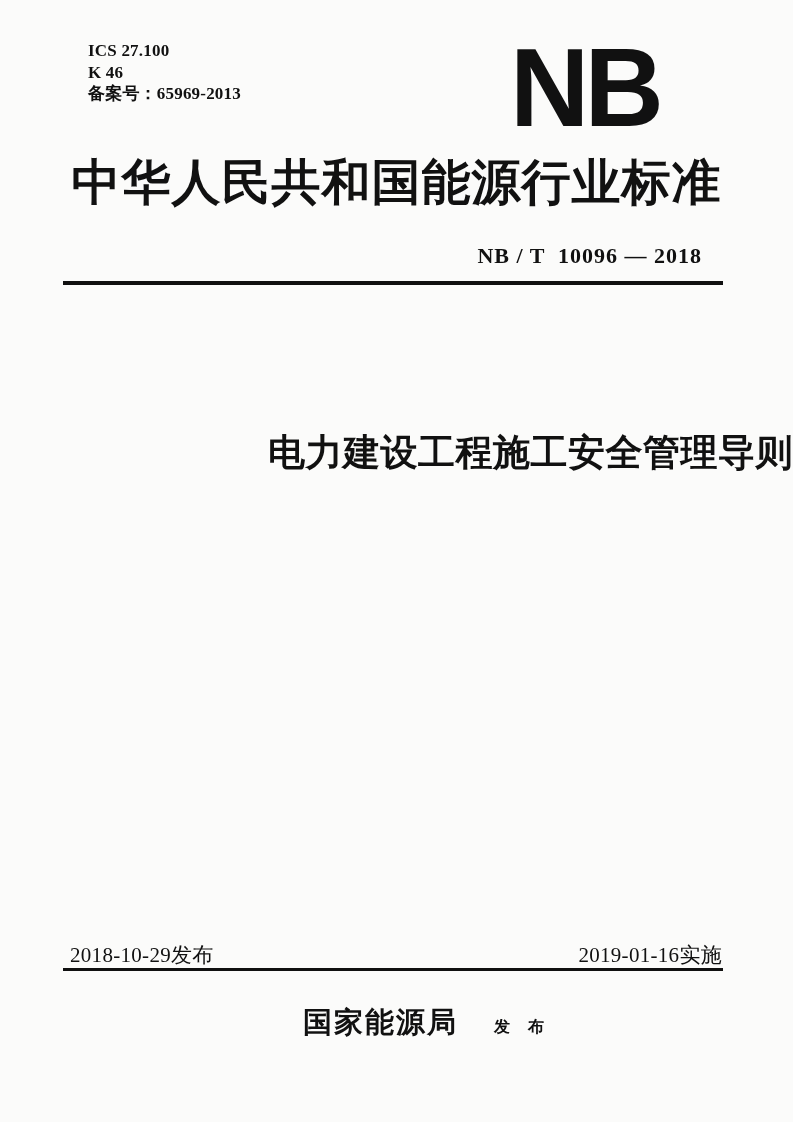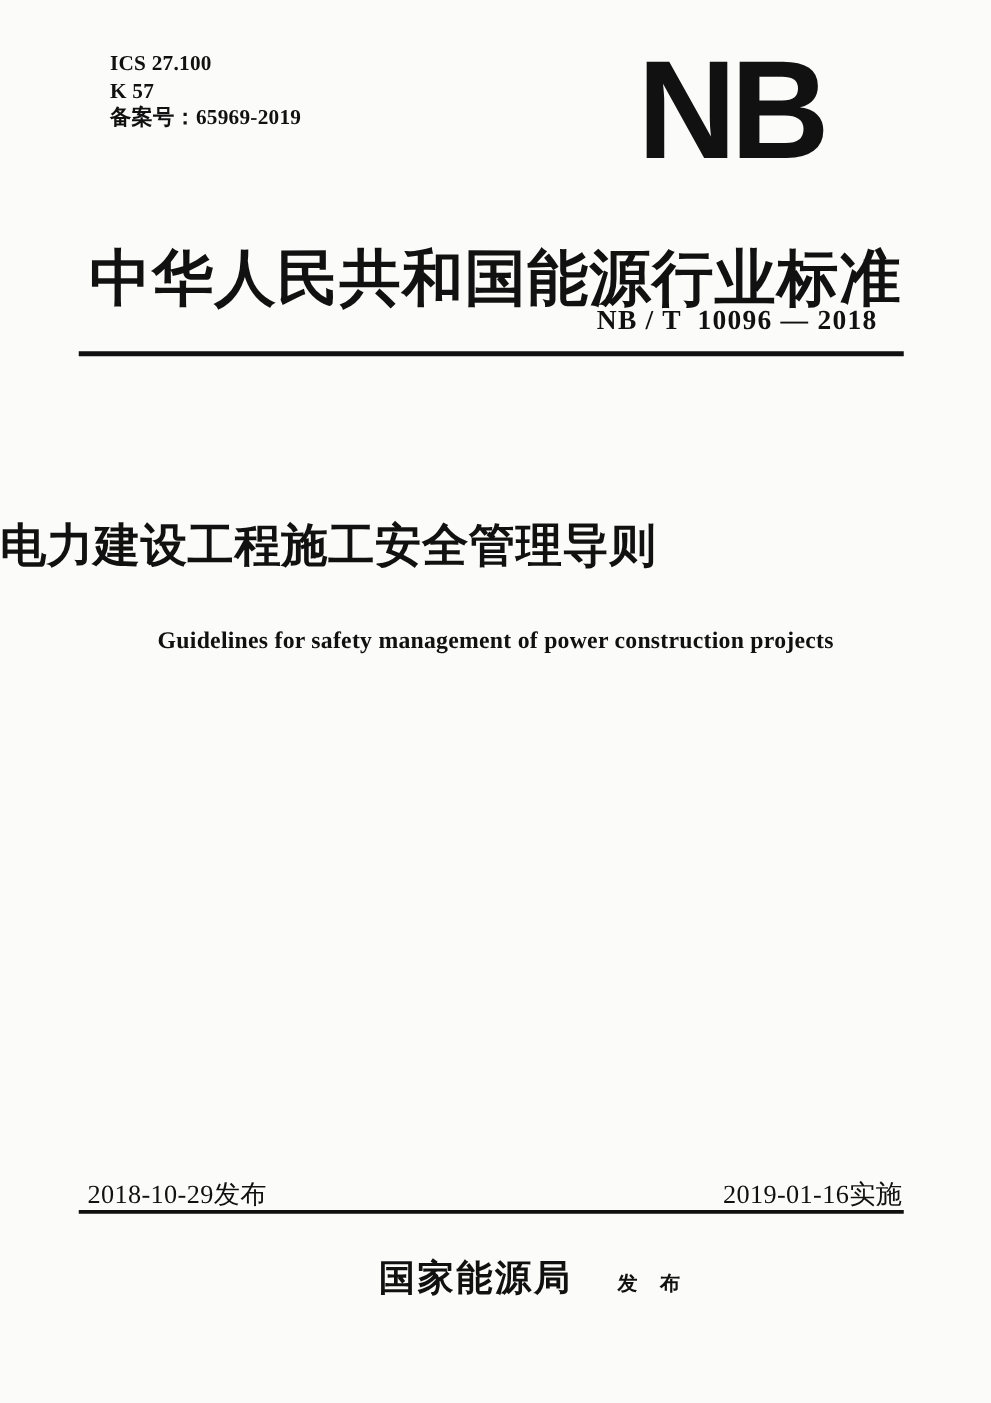--- a/index.html
+++ b/index.html
@@ -47,21 +47,20 @@
   .org-title {
     position: absolute;
     top: 150px;
     left: 0;
     width: 100%;
     text-align: center;
     font-weight: bold;
     font-size: 49px;
     letter-spacing: 1px;
     white-space: nowrap;
-    margin-top: 40px;
   }
   
   .std-number {
     position: absolute;
     top: 243px;
     right: 91px;
     font-weight: bold;
     font-size: 22px;
     letter-spacing: 1px;
     white-space: pre;
@@ -71,24 +70,24 @@
     position: absolute;
     left: 63px;
     width: 660px;
     background: #101010;
   }
   .rule-top { top: 281px; height: 4px; }
   .rule-bottom { top: 968px; height: 3px; }
   
   .title-zh {
     position: absolute;
-    top: 412px;
+    top: 428px;
     left: 0;
     width: 100%;
-    text-align: left;
+    text-align: right;
     font-family: Liberation Mono, monospace;
     font-weight: bold;
     font-size: 37px;
     letter-spacing: 0.5px;
     white-space: nowrap;
   }
   .title-en {
     position: absolute;
     top: 502px;
     left: 0;
@@ -134,35 +133,34 @@
     letter-spacing: 2px;
   }
 </style>
 </head>
 <body>
 
 <div class="page">
 
   <div class="meta">
     <div>ICS 27.100</div>
-    <div>K 57</div>
-    <div>备案号：65969-2019</div>
+    <div>K 46</div>
+    <div>备案号：65969-2013</div>
   </div>
 
   <div class="logo">NB</div>
 
   <div class="org-title">中华人民共和国能源行业标准</div>
 
   <div class="std-number">NB / T  10096 — 2018</div>
 
   <div class="rule rule-top"></div>
 
   <div class="title-zh">电力建设工程施工安全管理导则</div>
 
-  <div class="title-en">Guidelines for safety management of power construction projects</div>
 
   <div class="dates">
     <span><span>2018-10-29</span><span>发布</span></span>
     <span><span>2019-01-16</span><span>实施</span></span>
   </div>
 
   <div class="rule rule-bottom"></div>
 
   <div class="publisher-row">
     <span class="publisher">国家能源局</span>

